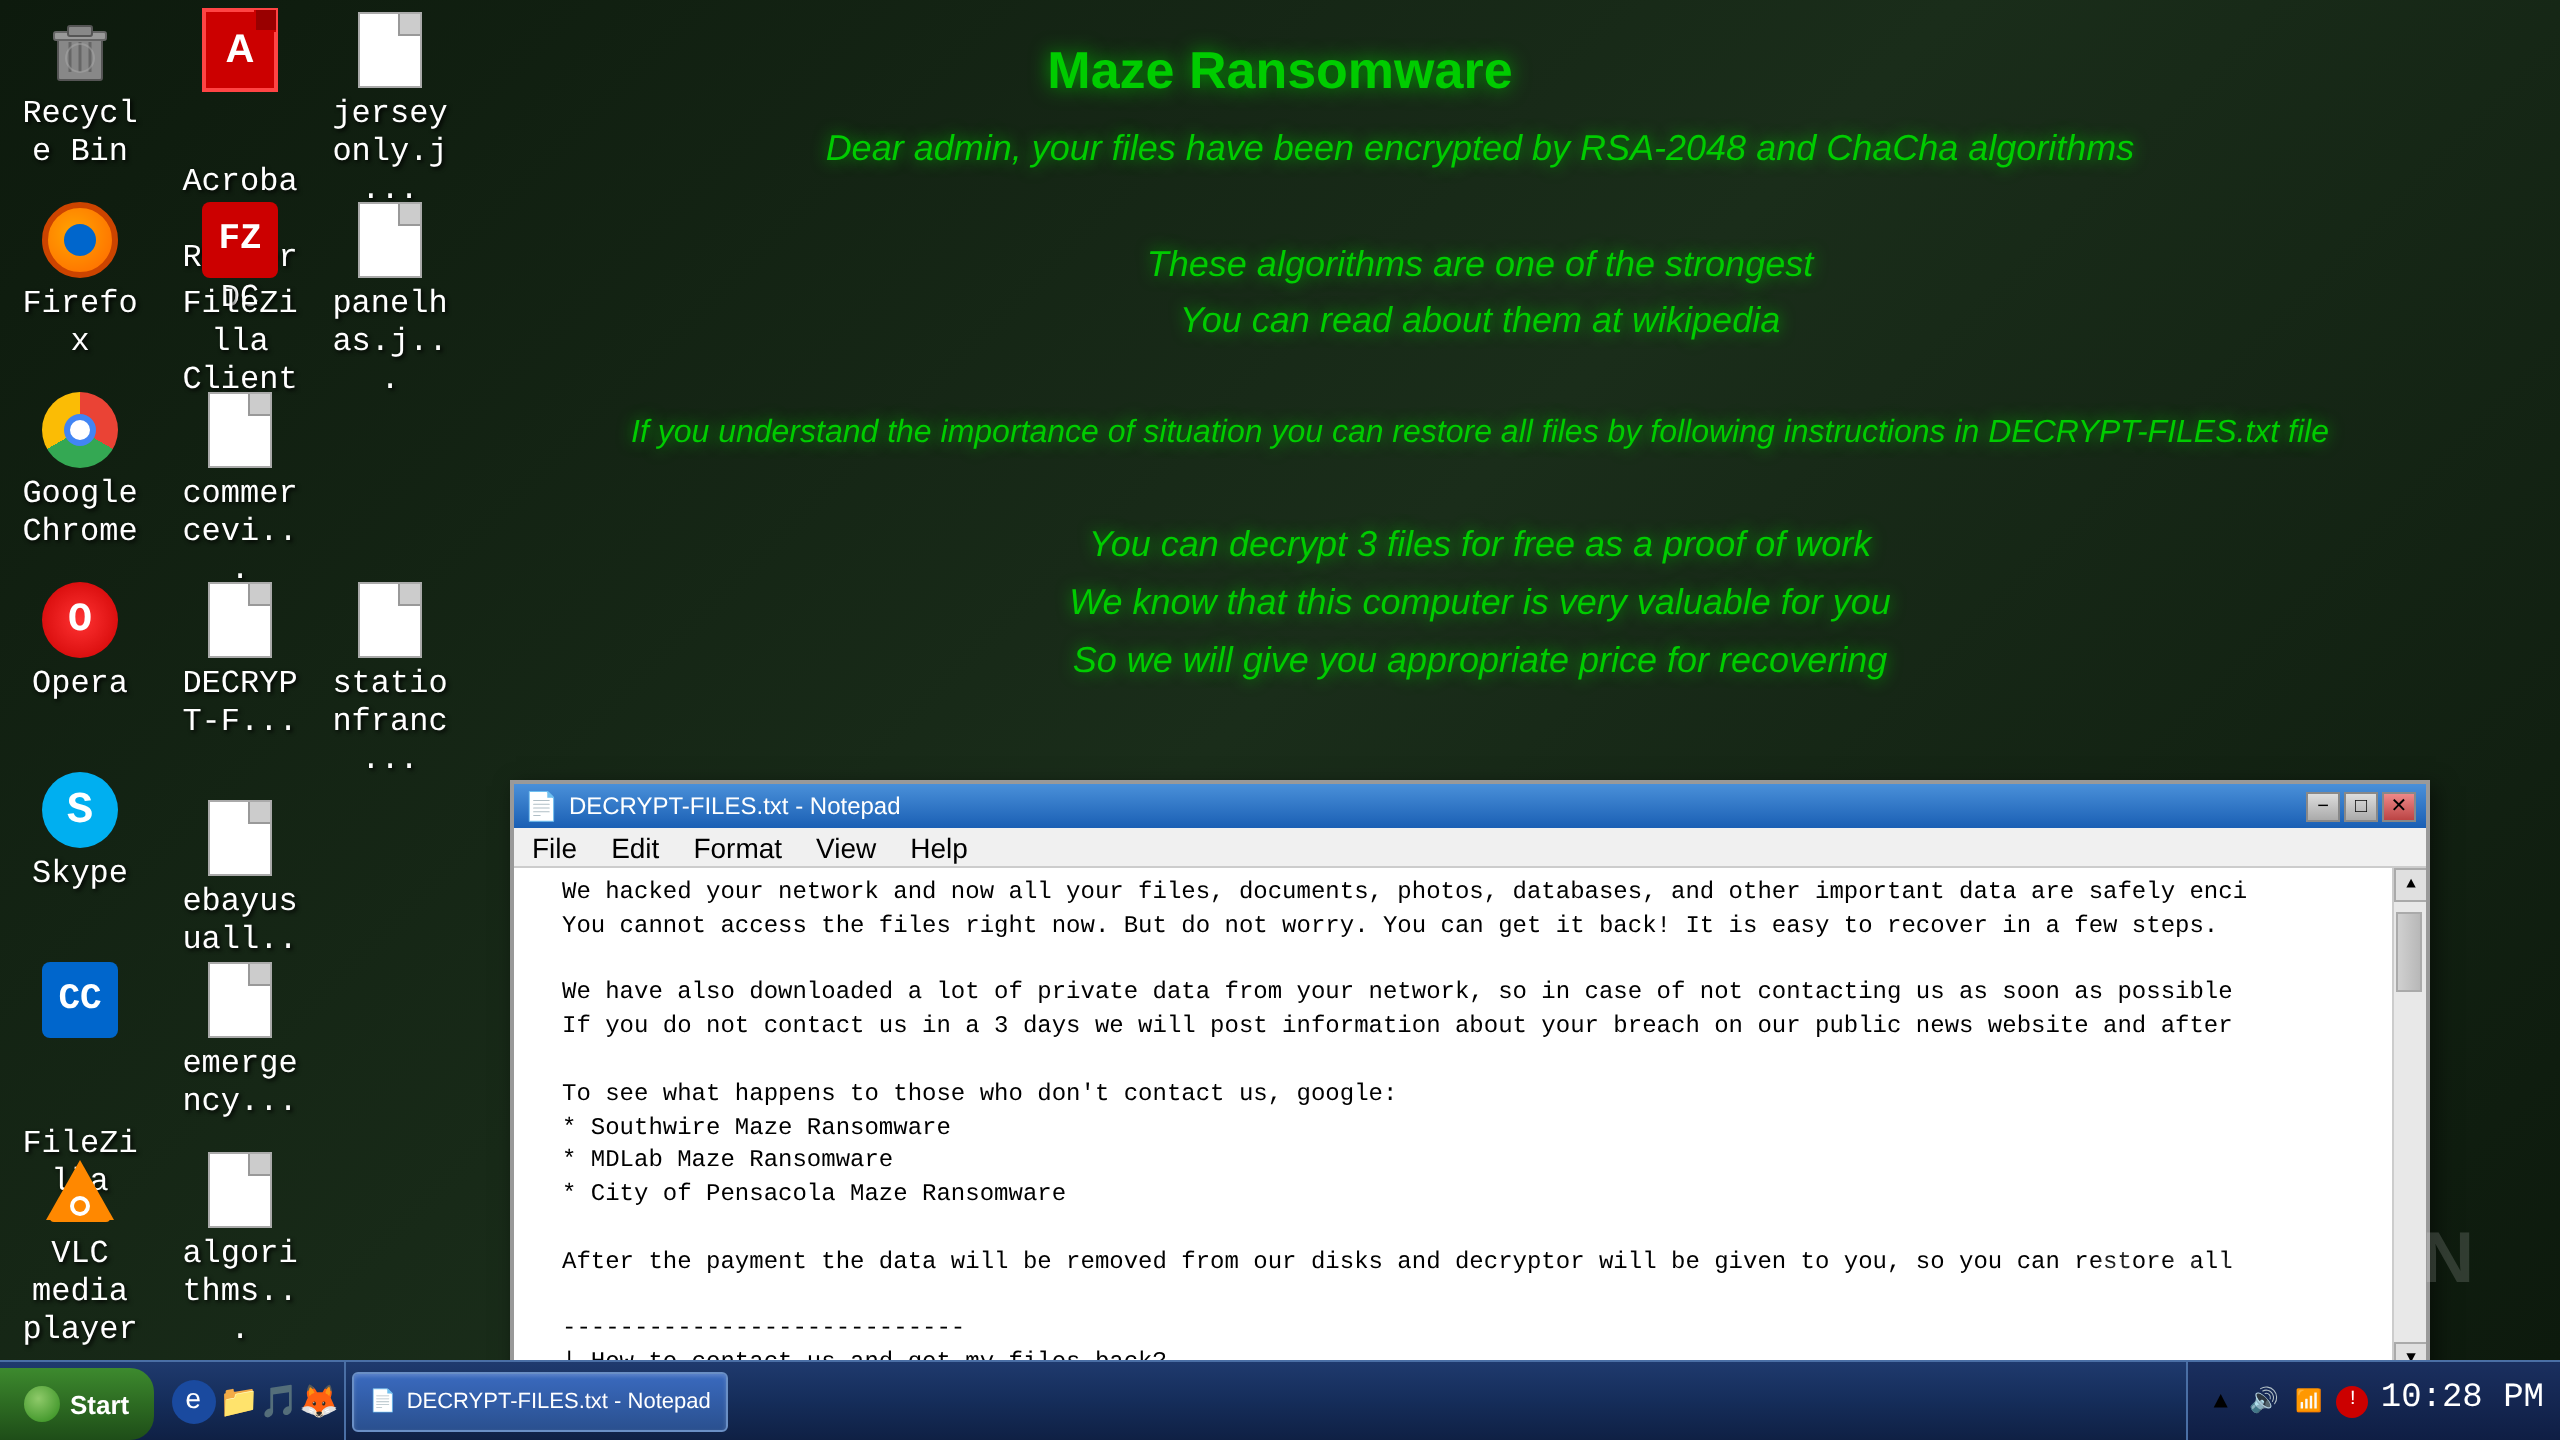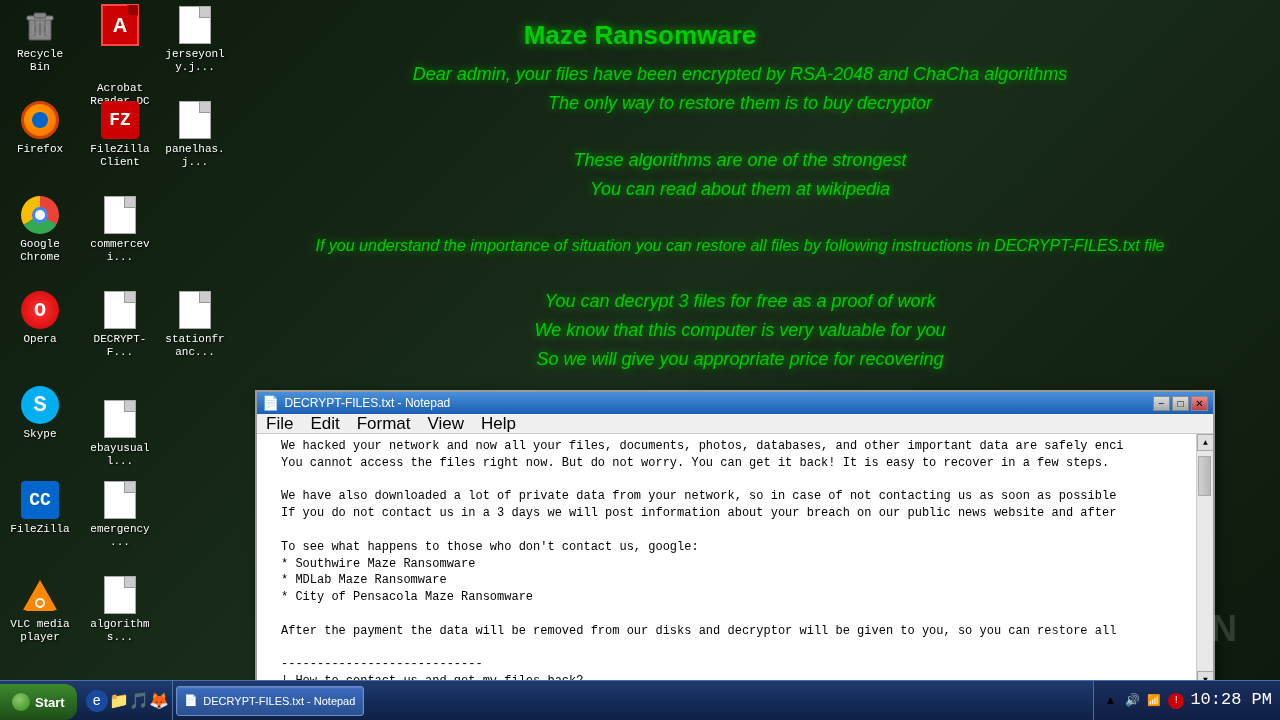--- a/index.html
+++ b/index.html
@@ -76,21 +76,21 @@
       width: 40px;
       height: 40px;
       display: flex;
       align-items: center;
       justify-content: center;
       font-size: 32px;
     }
 
     .icon-label {
       color: white;
-      font-size: 11px;
+      font-size: 16px;
       text-align: center;
       text-shadow: 1px 1px 2px black;
       margin-top: 2px;
       padding: 1px 3px;
       word-break: break-word;
       line-height: 1.2;
       max-width: 70px;
     }
 
     
@@ -294,21 +294,21 @@
       color: black;
     }
 
     .notepad-menubar {
       height: 20px;
       background: #f0f0f0;
       display: flex;
       align-items: center;
       padding: 0 3px;
       border-bottom: 1px solid #ccc;
-      font-size: 17px;
+      font-size: 14px;
       font-family: 'Tahoma', sans-serif;
       gap: 5px;
     }
 
     .menu-item {
       padding: 2px 6px;
       cursor: pointer;
     }
 
     .notepad-content {
@@ -482,21 +482,20 @@
   </style>
 </head>
 <body>
 
 <div class="desktop">
 
   <div class="ransom-title">Maze Ransomware</div>
 
   <div class="ransom-text">
     <span class="line">Dear admin, your files have been encrypted by RSA-2048 and ChaCha algorithms</span>
-    <span class="line">The only way to restore them is to buy decryptor</span>
     <span class="line">&nbsp;</span>
     <span class="line">These algorithms are one of the strongest</span>
     <span class="line">You can read about them at wikipedia</span>
     <span class="line">&nbsp;</span>
     <span class="line" style="font-size:16px;">If you understand the importance of situation you can restore all files by following instructions in DECRYPT-FILES.txt file</span>
     <span class="line">&nbsp;</span>
     <span class="line">You can decrypt 3 files for free as a proof of work</span>
     <span class="line">We know that this computer is very valuable for you</span>
     <span class="line">So we will give you appropriate price for recovering</span>
   </div>
@@ -599,21 +598,21 @@
       <span class="icon-label">Skype</span>
     </div>
 
     <div class="desktop-icon" style="top:399px;left:85px;">
       <div class="icon-img">
         <div class="doc-icon"></div>
       </div>
       <span class="icon-label">ebayusuall...</span>
     </div>
 
-    <div class="desktop-icon" style="top:480px;left:5px;">
+    <div class="desktop-icon" style="top:480px;left:5px;gap:40px;">
       <div class="icon-img">
         <div class="ccleaner-icon">CC</div>
       </div>
       <span class="icon-label">FileZilla</span>
     </div>
 
     <div class="desktop-icon" style="top:480px;left:85px;">
       <div class="icon-img">
         <div class="doc-icon"></div>
       </div>

